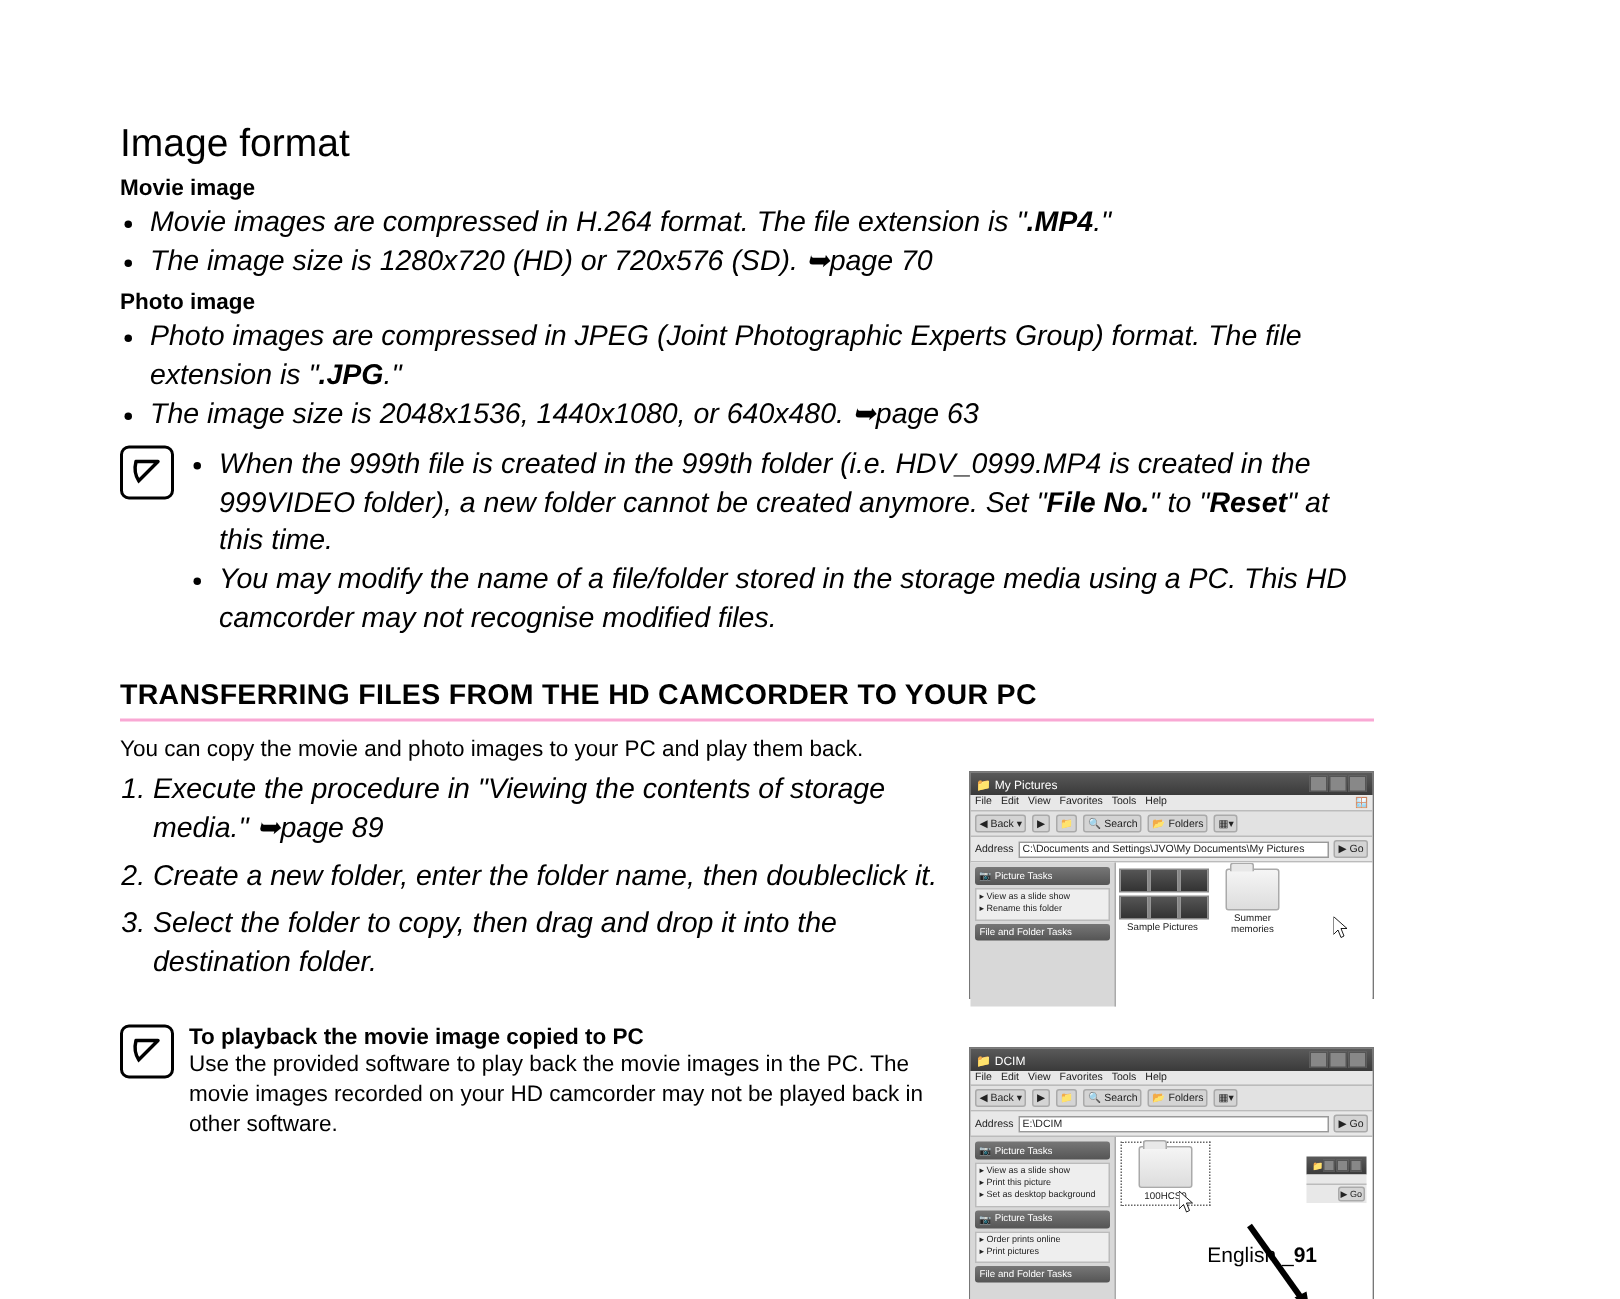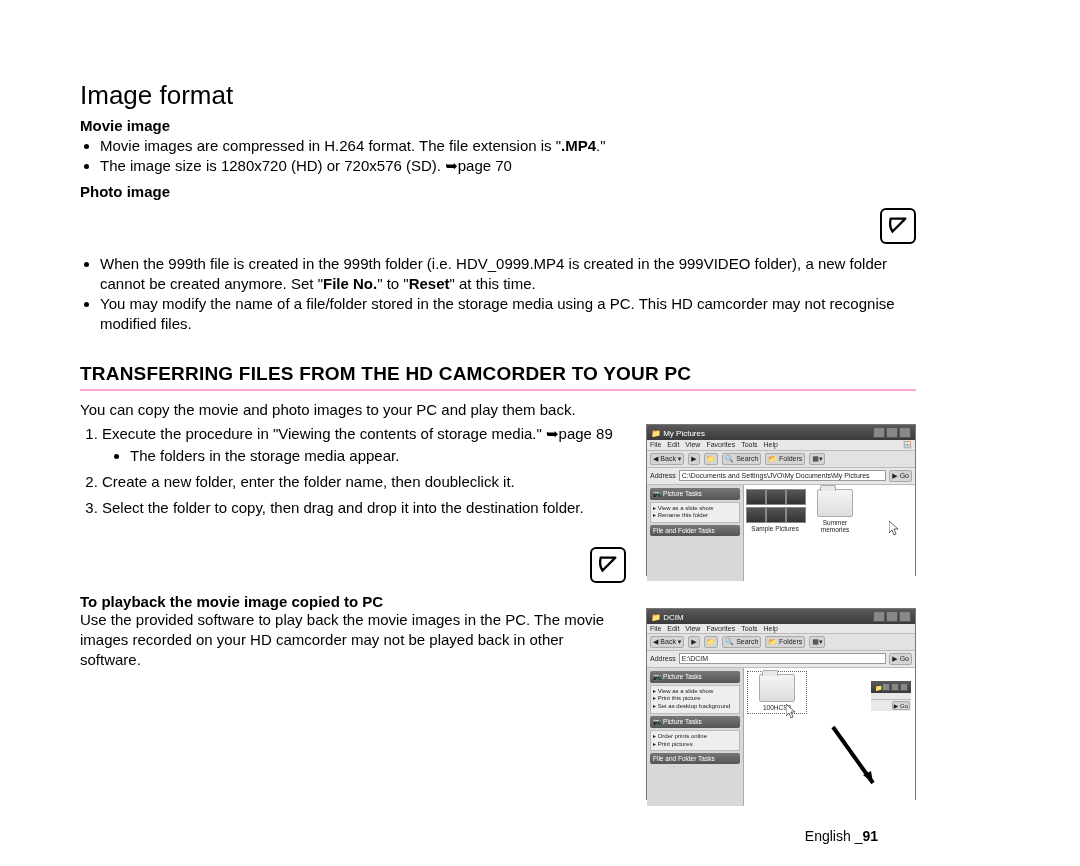--- a/index.html
+++ b/index.html
@@ -28,29 +28,29 @@
     font-weight: bold;
     font-size: 15px;
     margin-top: 4px;
     margin-bottom: 2px;
   }
   ul {
     margin: 0 0 6px 0;
     padding-left: 20px;
   }
   li {
-    font-size: 15px;
+    font-size: 19px;
     line-height: 1.35;
+    font-style: italic;
   }
   .note-row {
     display: flex;
-    align-items: flex-end;
+    align-items: flex-start;
     gap: 10px;
     margin-top: 8px;
-    flex-direction: column;
   }
   .note-icon {
     width: 32px;
     height: 32px;
     border: 2.5px solid #000;
     border-radius: 6px;
     display: flex;
     align-items: center;
     justify-content: center;
     flex-shrink: 0;
@@ -258,20 +258,26 @@
 
   <div class="subhead">Movie image</div>
   <ul>
     <li>
       <span>Movie images are compressed in H.264 format. The file extension is "</span><span class="bold">.MP4</span><span>."</span>
     </li>
     <li>The image size is 1280x720 (HD) or 720x576 (SD). ➥page 70</li>
   </ul>
 
   <div class="subhead">Photo image</div>
+  <ul>
+    <li>
+      <span>Photo images are compressed in JPEG (Joint Photographic Experts Group) format. The file extension is "</span><span class="bold">.JPG</span><span>."</span>
+    </li>
+    <li>The image size is 2048x1536, 1440x1080, or 640x480. ➥page 63</li>
+  </ul>
 
   <div class="note-row">
     <div class="note-icon">
       <svg viewBox="0 0 24 24">
           <path d="M4 4 L20 4 M4 4 Q2 12 6 18 L16 8 M16 8 L20 4" stroke="#000" stroke-width="2.5" fill="none" stroke-linecap="round"></path>
         </svg>
     </div>
     <ul class="note-list">
       <li>
         <span>When the 999th file is created in the 999th folder (i.e. HDV_0999.MP4 is created in the 999VIDEO folder), a new folder cannot be created anymore. Set "</span><span class="bold">File No.</span><span>" to "</span><span class="bold">Reset</span><span>" at this time.</span>
@@ -281,23 +287,20 @@
   </div>
 
   <div class="h2">TRANSFERRING FILES FROM THE HD CAMCORDER TO YOUR PC</div>
   <div class="body-text">You can copy the movie and photo images to your PC and play them back.</div>
 
   <div class="two-col">
     <div class="left-col">
       <ol>
         <li>
           <span>Execute the procedure in "Viewing the contents of storage media." ➥page 89</span>
-          <ul class="sub-bullet">
-              <li>The folders in the storage media appear.</li>
-            </ul>
         </li>
         <li>Create a new folder, enter the folder name, then doubleclick it.</li>
         <li>
           <span>Select the folder to copy, then drag and drop it into the destination folder.</span>
         </li>
       </ol>
 
       <div class="note-row" style="margin-top:28px;">
         <div class="note-icon">
           <svg viewBox="0 0 24 24">

